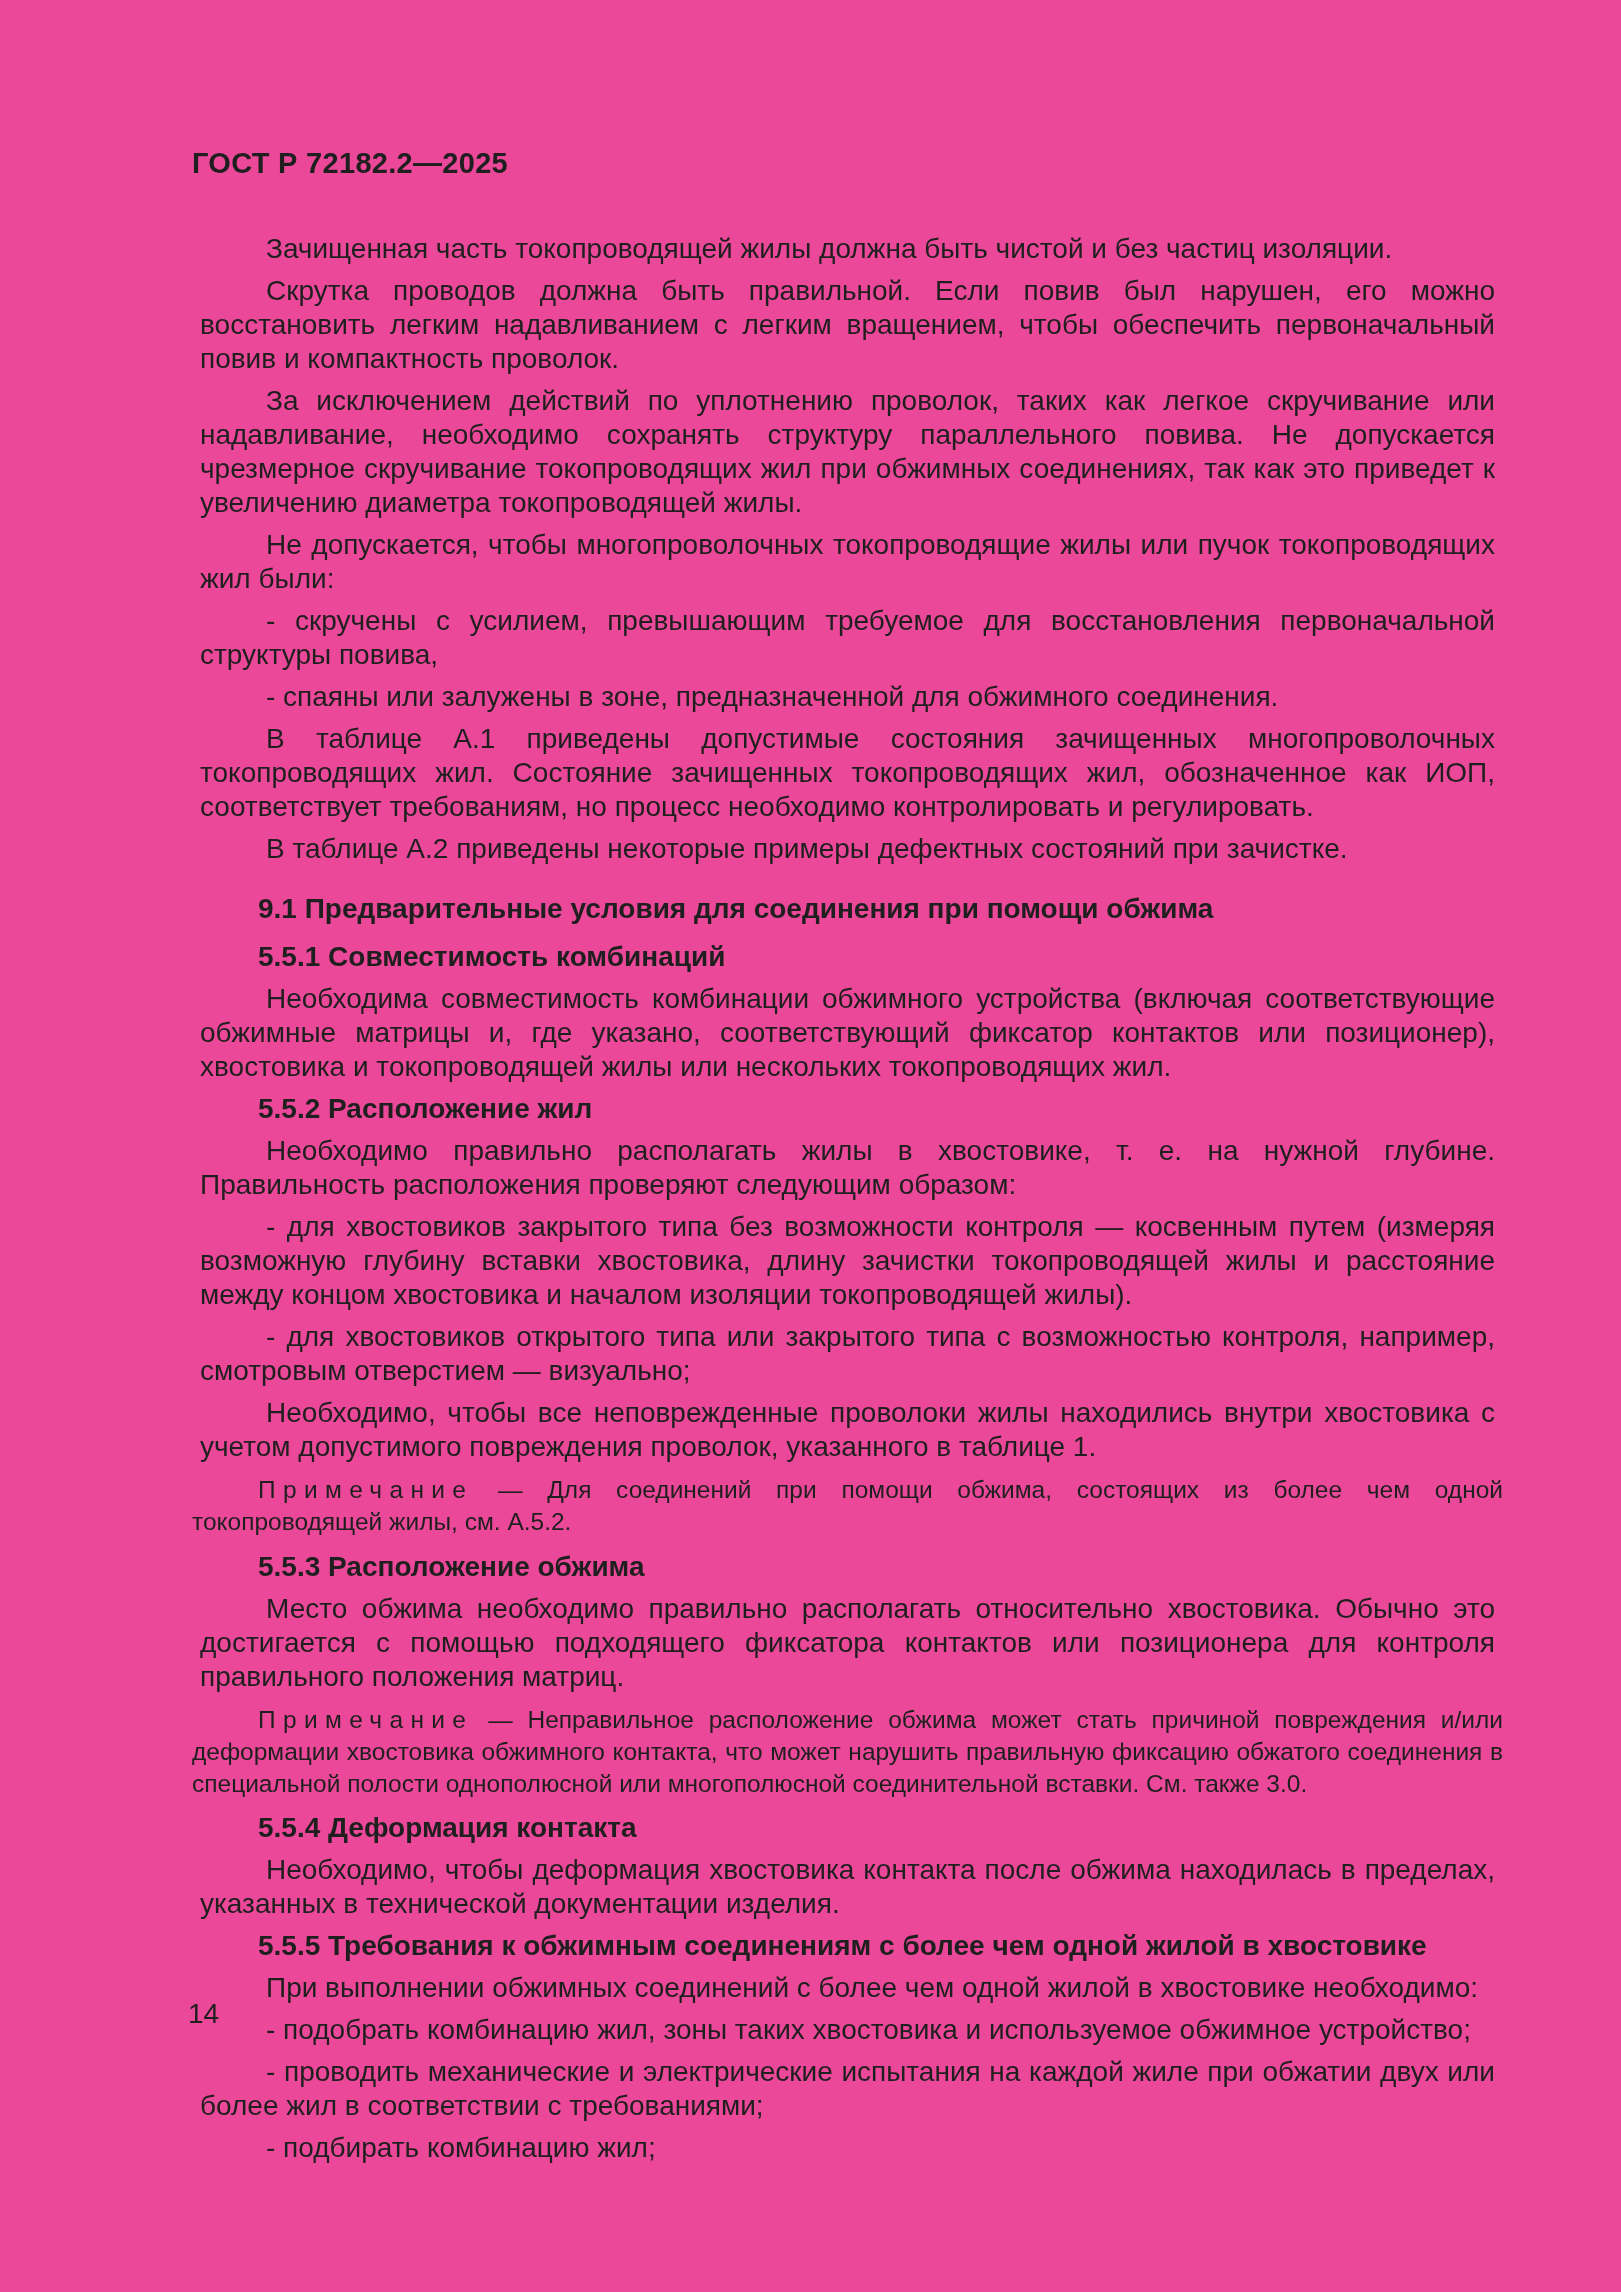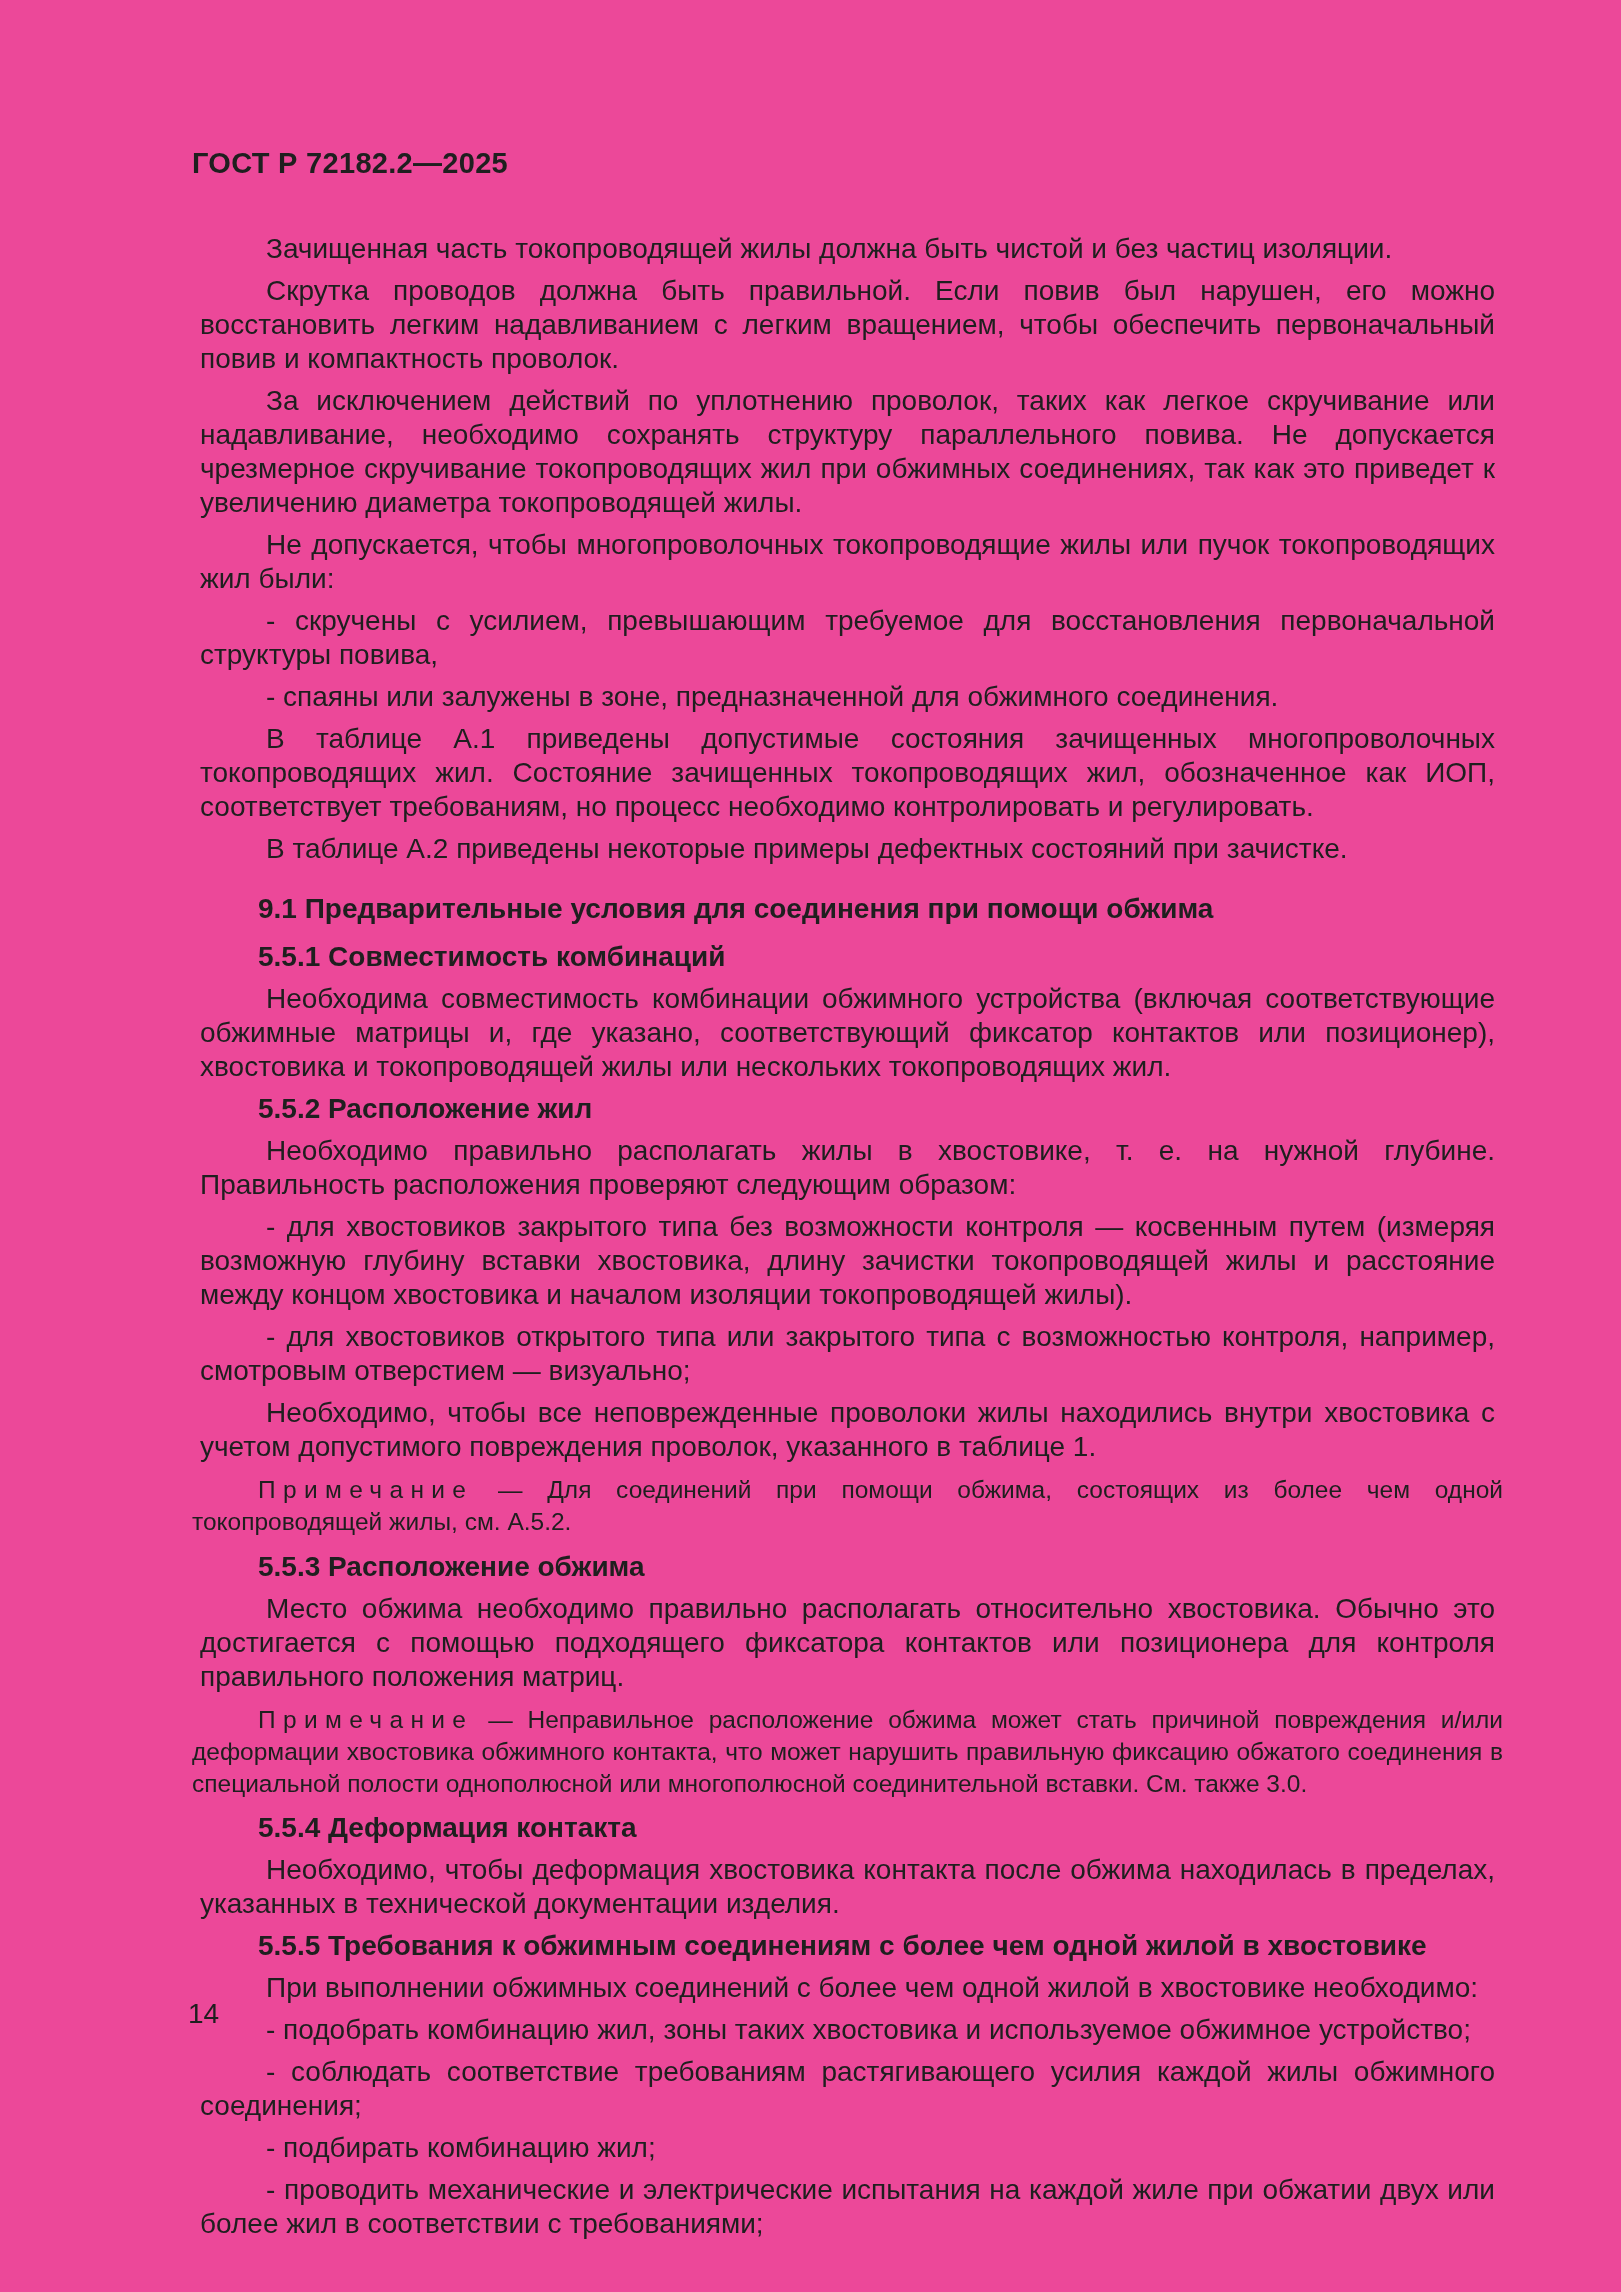--- a/index.html
+++ b/index.html
@@ -100,21 +100,20 @@
     <p class="para">Место обжима необходимо правильно располагать относительно хвостовика. Обычно это достигается с помощью подходящего фиксатора контактов или позиционера для контроля правильного положения матриц.</p>
 
     <p class="note"><span class="note-label">Примечание</span> <span>— Неправильное расположение обжима может стать причиной повреждения и/или деформации хвостовика обжимного контакта, что может нарушить правильную фиксацию обжатого соединения в специальной полости однополюсной или многополюсной соединительной вставки. См. также 3.0.</span></p>
 
     <p class="h3">5.5.4 Деформация контакта</p>
     <p class="para">Необходимо, чтобы деформация хвостовика контакта после обжима находилась в пределах, указанных в технической документации изделия.</p>
 
     <p class="h3">5.5.5 Требования к обжимным соединениям с более чем одной жилой в хвостовике</p>
     <p class="para">При выполнении обжимных соединений с более чем одной жилой в хвостовике необходимо:</p>
     <p class="para">- подобрать комбинацию жил, зоны таких хвостовика и используемое обжимное устройство;</p>
-    <p class="para">- соблюдать соответствие требованиям растягивающего усилия каждой жилы обжимного соединения;</p>
+    <p class="para">- проводить механические и электрические испытания на каждой жиле при обжатии двух или более жил в соответствии с требованиями;</p>
     <p class="para">- подбирать комбинацию жил;</p>
-    <p class="para">- проводить механические и электрические испытания на каждой жиле при обжатии двух или более жил в соответствии с требованиями;</p>
   </div>
 
   <div class="page-number">14</div>
 
 </div>
 
 
 </body></html>

